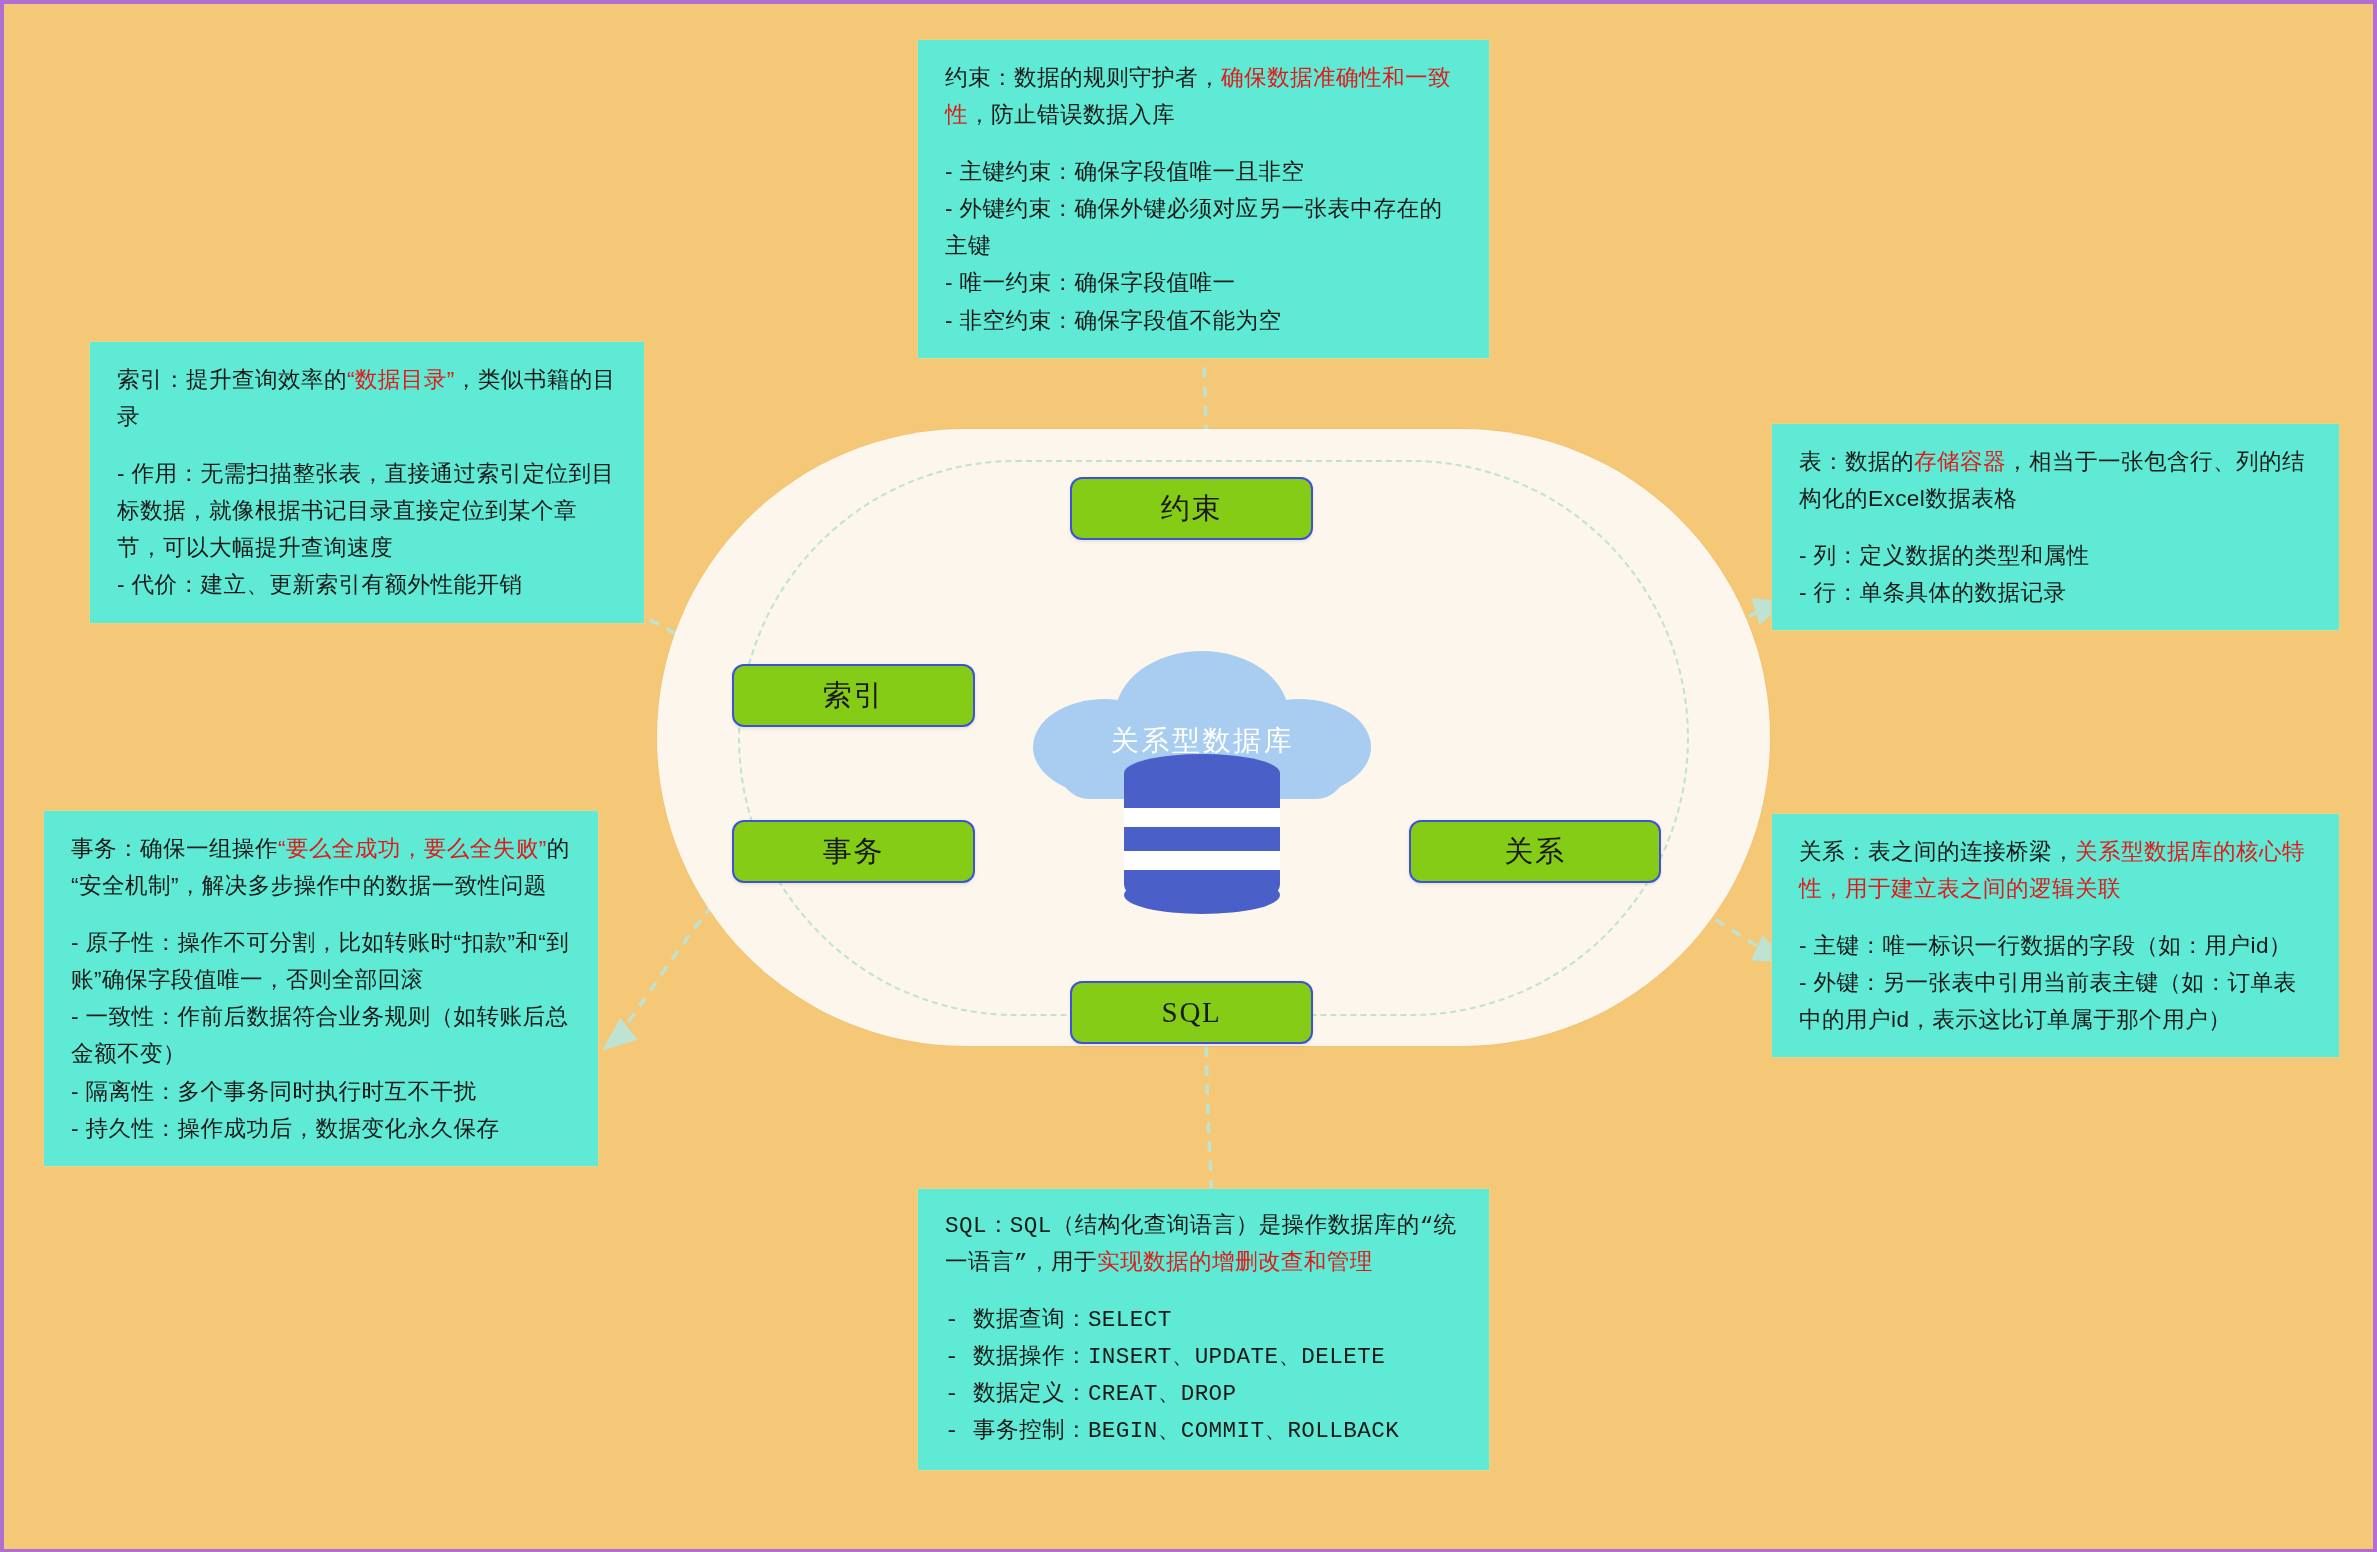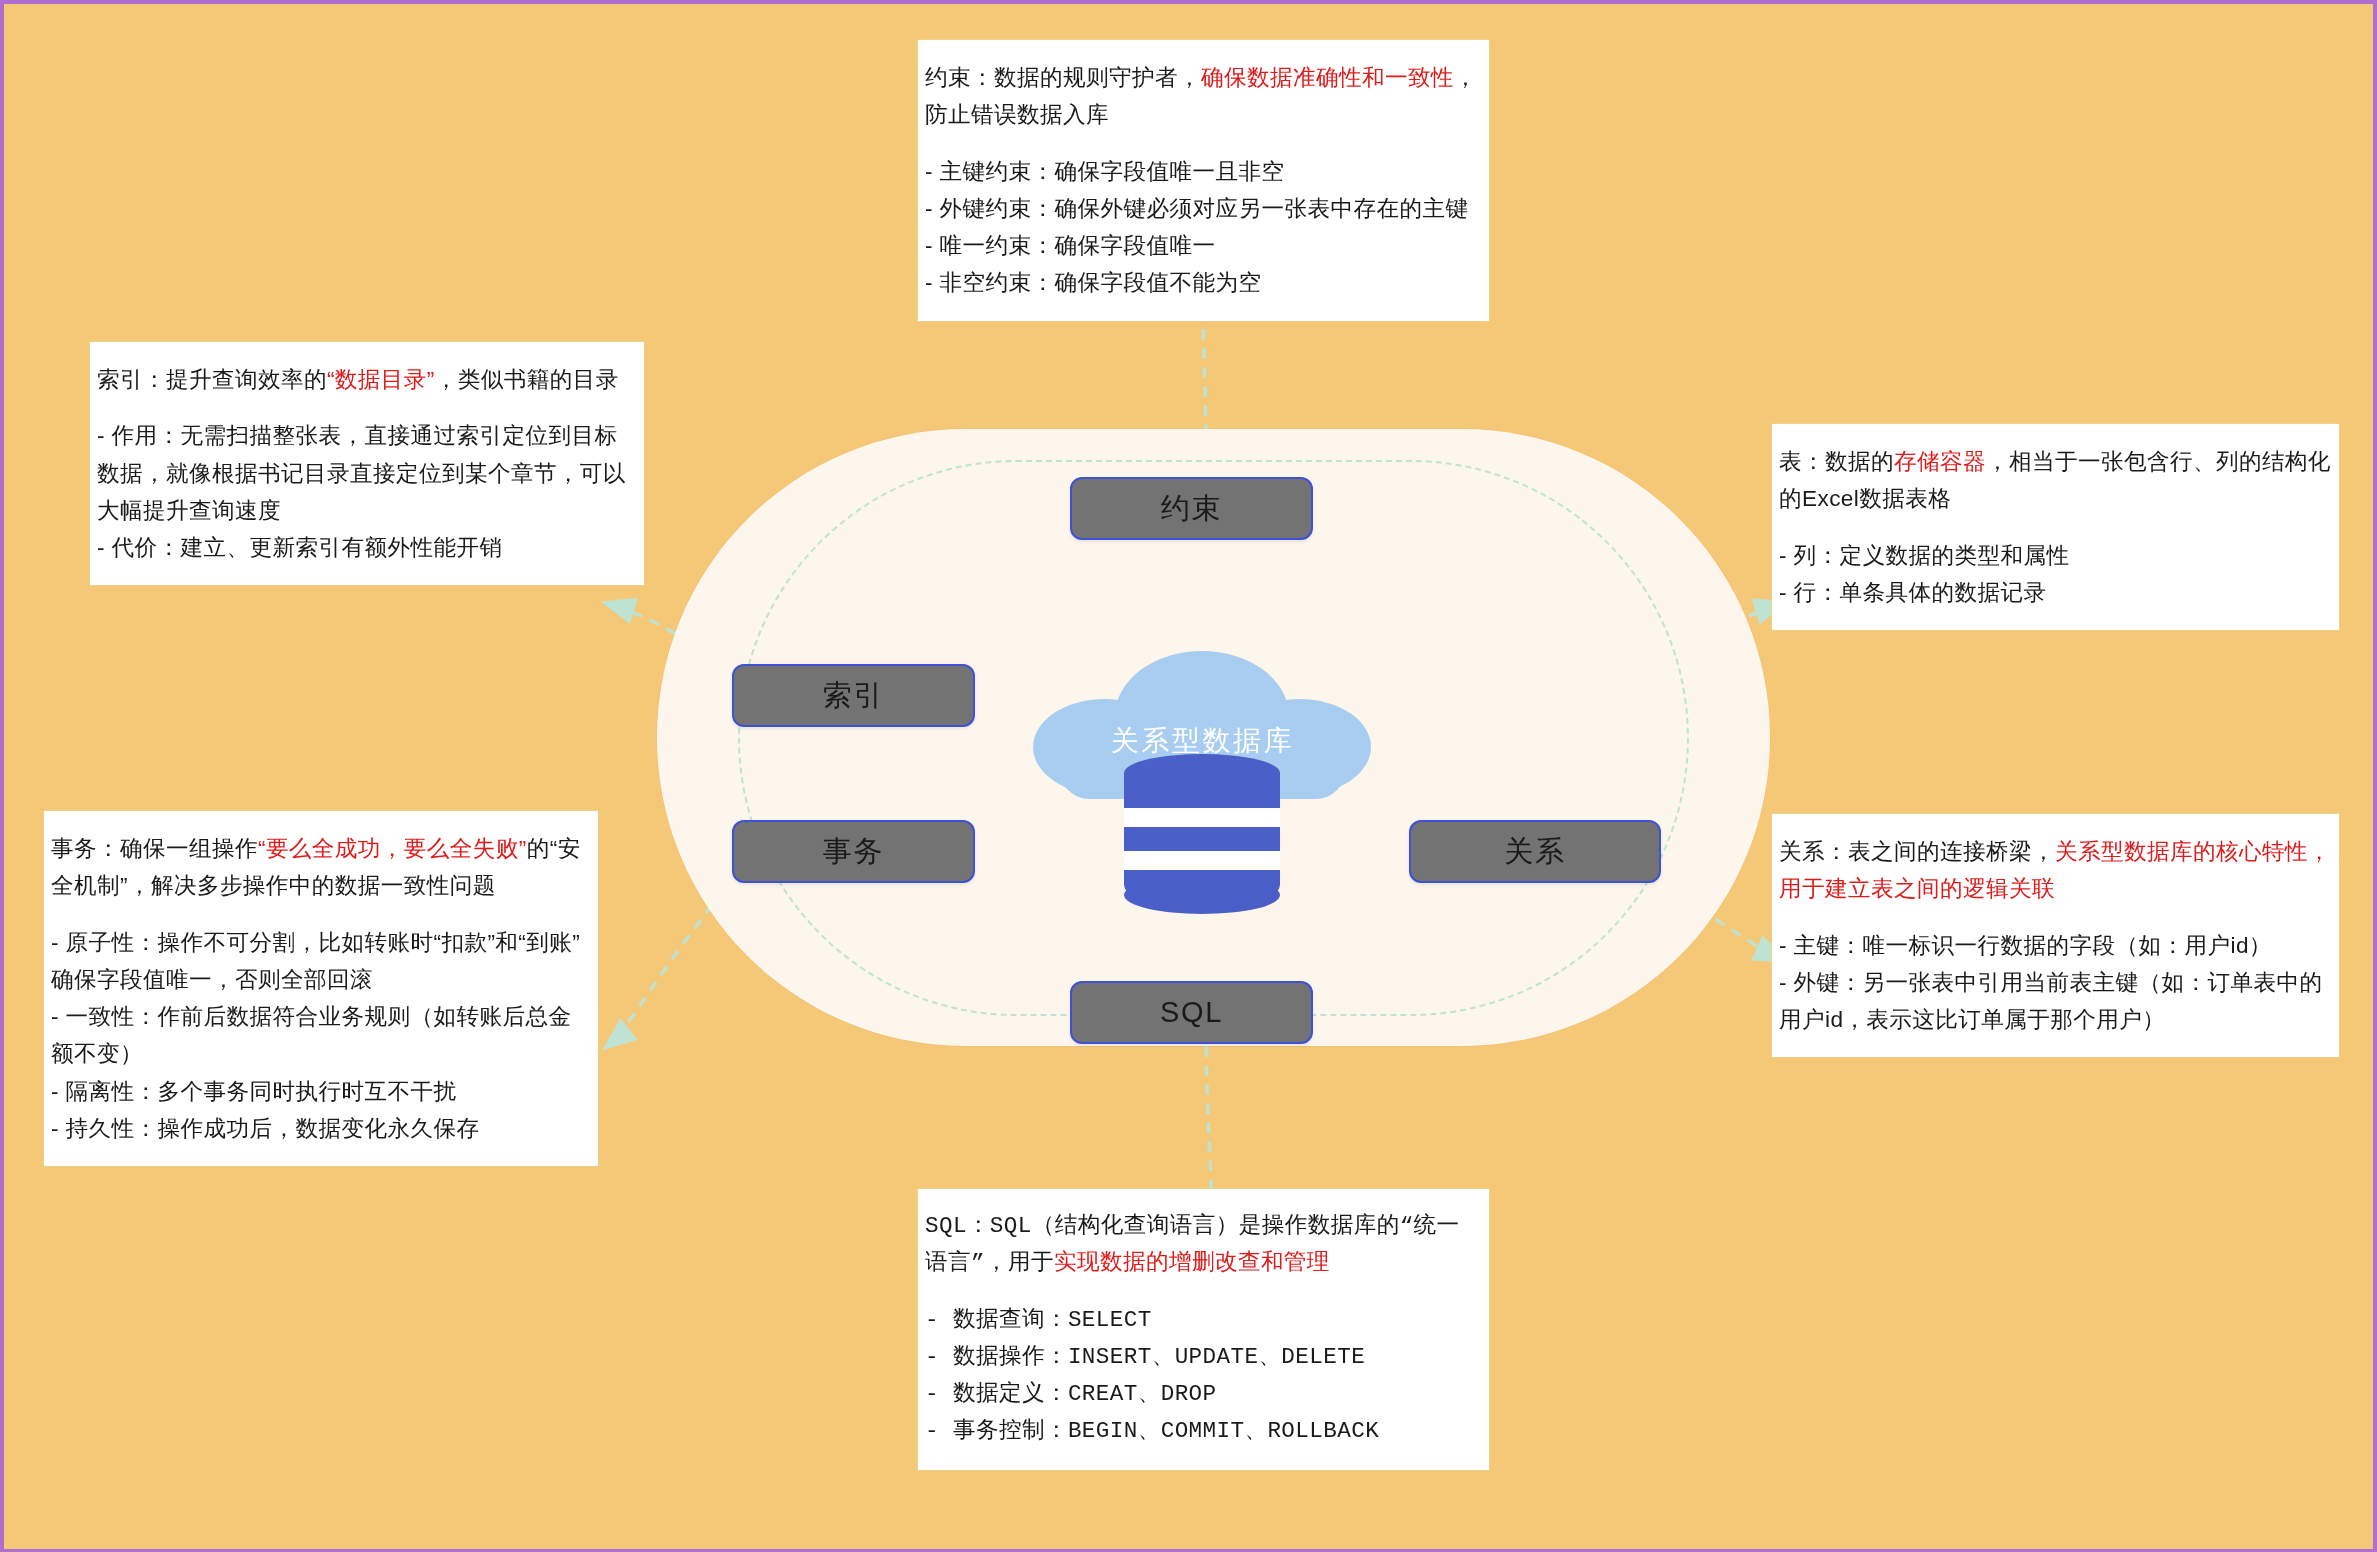--- a/index.html
+++ b/index.html
@@ -37,32 +37,33 @@
     top: 456px;
     width: 951px;
     height: 556px;
     border: 2.6px dashed #bfe3d2;
     border-radius: 278px;
     box-sizing: border-box;
   }
   
   .node {
     position: absolute;
-    background: #737373;
+    background: #84cc16;
     border: 2.2px solid #3f51d6;
     border-radius: 12px;
     color: #1a1a1a;
     font-size: 29px;
     letter-spacing: 1.7px;
     display: flex;
     align-items: center;
     justify-content: center;
     box-sizing: border-box;
     box-shadow: 0 1.7px 3.5px rgba(0,0,0,0.08);
     white-space: nowrap;
+    font-family: Liberation Serif, serif;
   }
   .node-top    { left: 1066px; top: 473px;  width: 243px; height: 63px; }
   .node-left1  { left: 728px;  top: 660px;  width: 243px; height: 63px; }
   .node-right1 { left: 1405px; top: 660px;  width: 252px; height: 63px; }
   .node-left2  { left: 728px;  top: 816px;  width: 243px; height: 63px; }
   .node-right2 { left: 1405px; top: 816px;  width: 252px; height: 63px; }
   .node-bottom { left: 1066px; top: 977px; width: 243px; height: 63px; }
 
   
   .cloud-wrap {
@@ -120,24 +121,24 @@
   .connectors {
     position: absolute;
     left: 0; top: 0;
     width: 2377px; height: 1553px;
     pointer-events: none;
   }
 
   
   .note {
     position: absolute;
-    background: #ffffff;
+    background: #5eead4;
     border: 0.9px solid #e8d489;
     box-sizing: border-box;
-    padding: 19px 7px;
+    padding: 19px 27px;
     color: #1a1a1a;
     font-size: 22.6px;
     line-height: 1.65;
     letter-spacing: 0.4px;
   }
   .note .hl { color: #e01a1a; }
   .note .blk { white-space: pre-wrap; }
   .note .gap { height: 19px; }
 
   .note-constraint { left: 913px; top: 35px;   width: 573px; }

